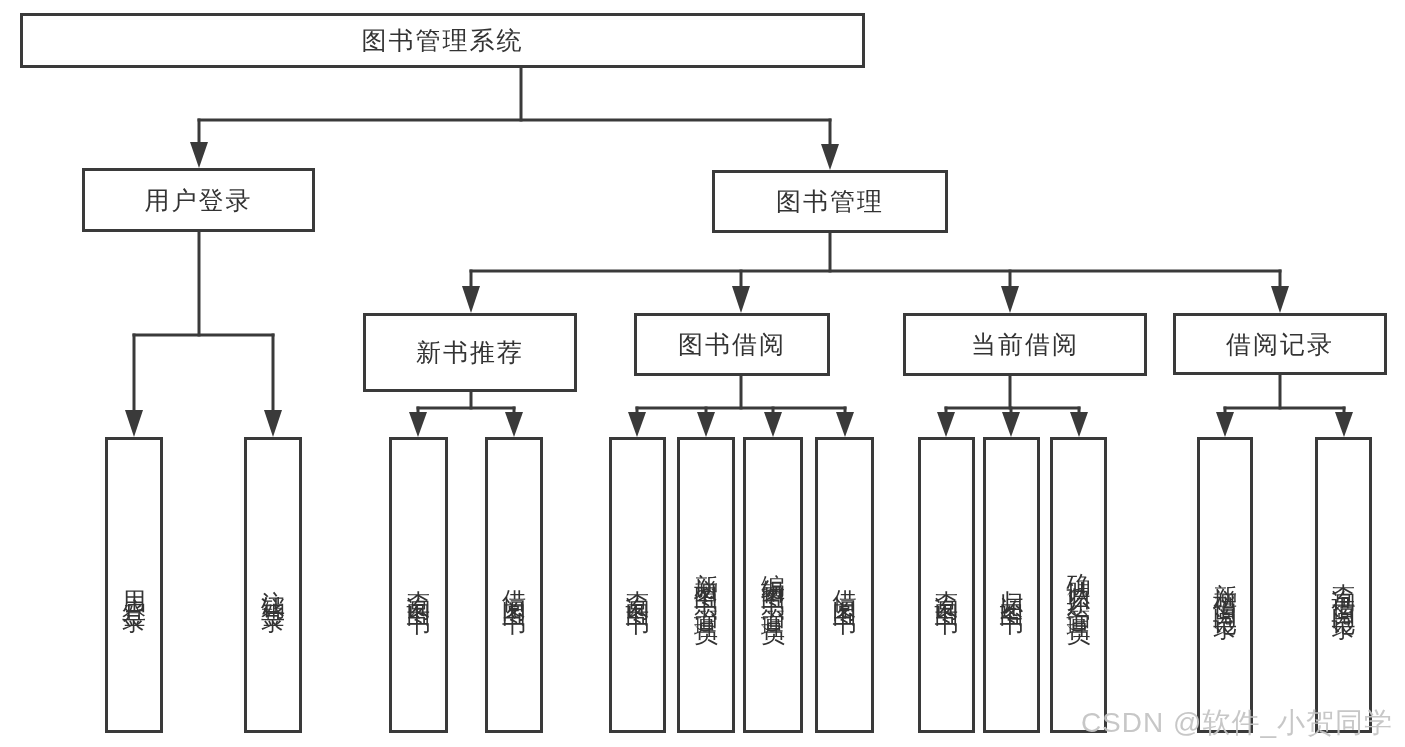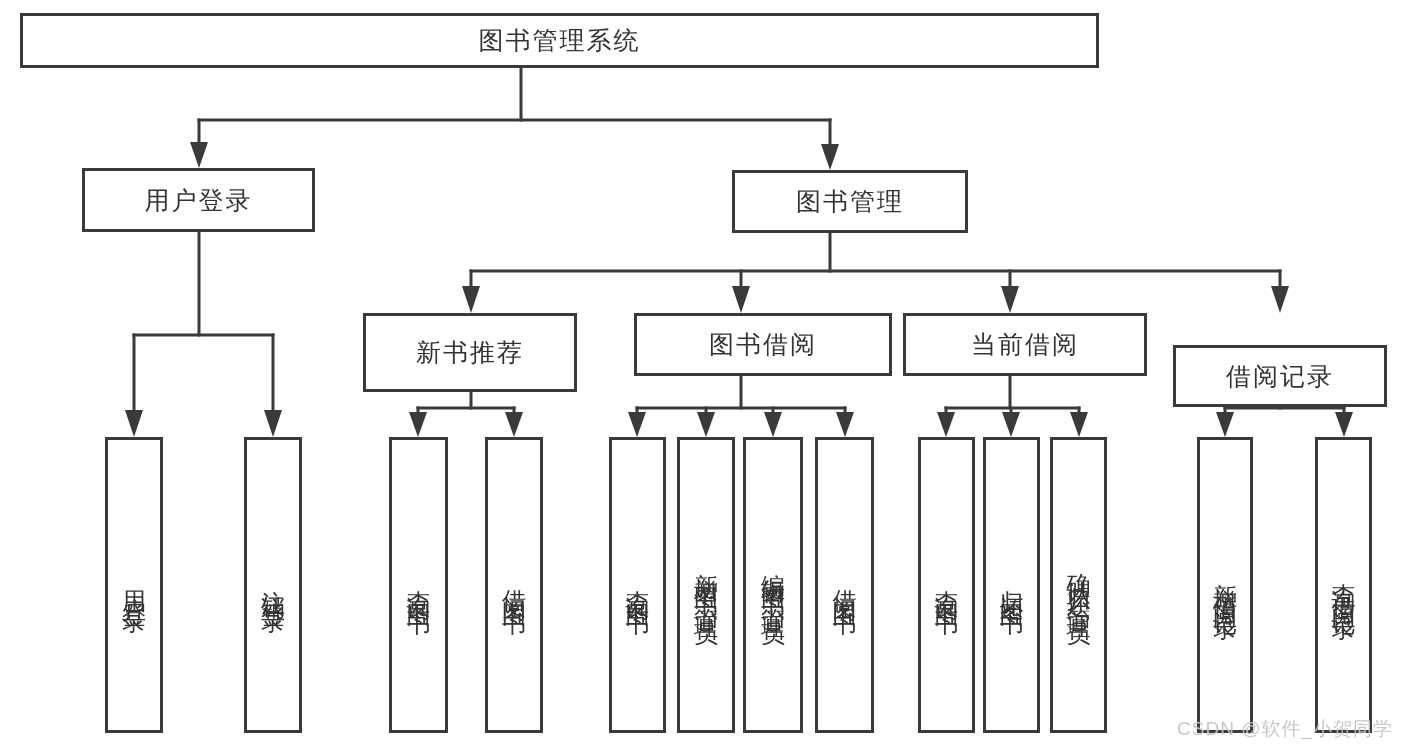--- a/index.html
+++ b/index.html
@@ -18,21 +18,21 @@
     background:var(--boxfill); display:flex; align-items:center; justify-content:center;
     color:var(--text); font-size:25px; letter-spacing:2px; white-space:nowrap;
   }
   .leaf{top:437px; height:296px;}
   .leaf .vtext{
     writing-mode:vertical-rl; text-orientation:mixed;
     font-size:24px; letter-spacing:7px; white-space:nowrap;
   }
   .watermark{
     position:absolute; right:12px; bottom:5px; color:var(--wm);
-    font-size:19px; letter-spacing:1px; opacity:.95; z-index:5;
+    font-size:28px; letter-spacing:1px; opacity:.95; z-index:5;
   }
 </style>
 </head>
 <body>
 
 <div id="canvas">
 
   <svg id="connectors" width="1405" height="747" viewBox="0 0 1405 747" aria-hidden="true">
 
     <line x1="521" y1="67" x2="521" y2="121.5"></line>
@@ -88,41 +88,41 @@
       <polygon points="1070,412 1088,412 1079,437"></polygon>
 
     <line x1="1280" y1="375" x2="1280" y2="409.5"></line>
     <line x1="1223.5" y1="408" x2="1345.5" y2="408"></line>
     <line x1="1225" y1="406.5" x2="1225" y2="414"></line>
       <polygon points="1216,412 1234,412 1225,437"></polygon>
     <line x1="1344" y1="406.5" x2="1344" y2="414"></line>
       <polygon points="1335,412 1353,412 1344,437"></polygon>
   </svg>
 
-  <div class="node" style="left:20px;top:13px;width:1079px;height:55px;text-align:right;">
+  <div class="node" style="left:20px;top:13px;width:845px;height:55px;text-align:right;">
     <span>图书管理系统</span>
   </div>
 
   <div class="node" style="left:82px;top:168px;width:233px;height:64px;">
     <span>用户登录</span>
   </div>
-  <div class="node" style="left:712px;top:170px;width:236px;height:63px;margin-left:20px;">
+  <div class="node" style="left:712px;top:170px;width:236px;height:63px;">
     <span>图书管理</span>
   </div>
 
   <div class="node" style="left:363px;top:313px;width:214px;height:79px;">
     <span>新书推荐</span>
   </div>
-  <div class="node" style="left:634px;top:313px;width:258px;height:63px;">
+  <div class="node" style="left:634px;top:313px;width:196px;height:63px;">
     <span>图书借阅</span>
   </div>
   <div class="node" style="left:903px;top:313px;width:244px;height:63px;">
     <span>当前借阅</span>
   </div>
-  <div class="node" style="left:1173px;top:313px;width:214px;height:62px;margin-top:32px;">
+  <div class="node" style="left:1173px;top:313px;width:214px;height:62px;">
     <span>借阅记录</span>
   </div>
 
   <div class="node leaf" style="left:105px;width:58px;">
     <span class="vtext">用户登录</span>
   </div>
   <div class="node leaf" style="left:244px;width:58px;">
     <span class="vtext">注销登录</span>
   </div>
 

